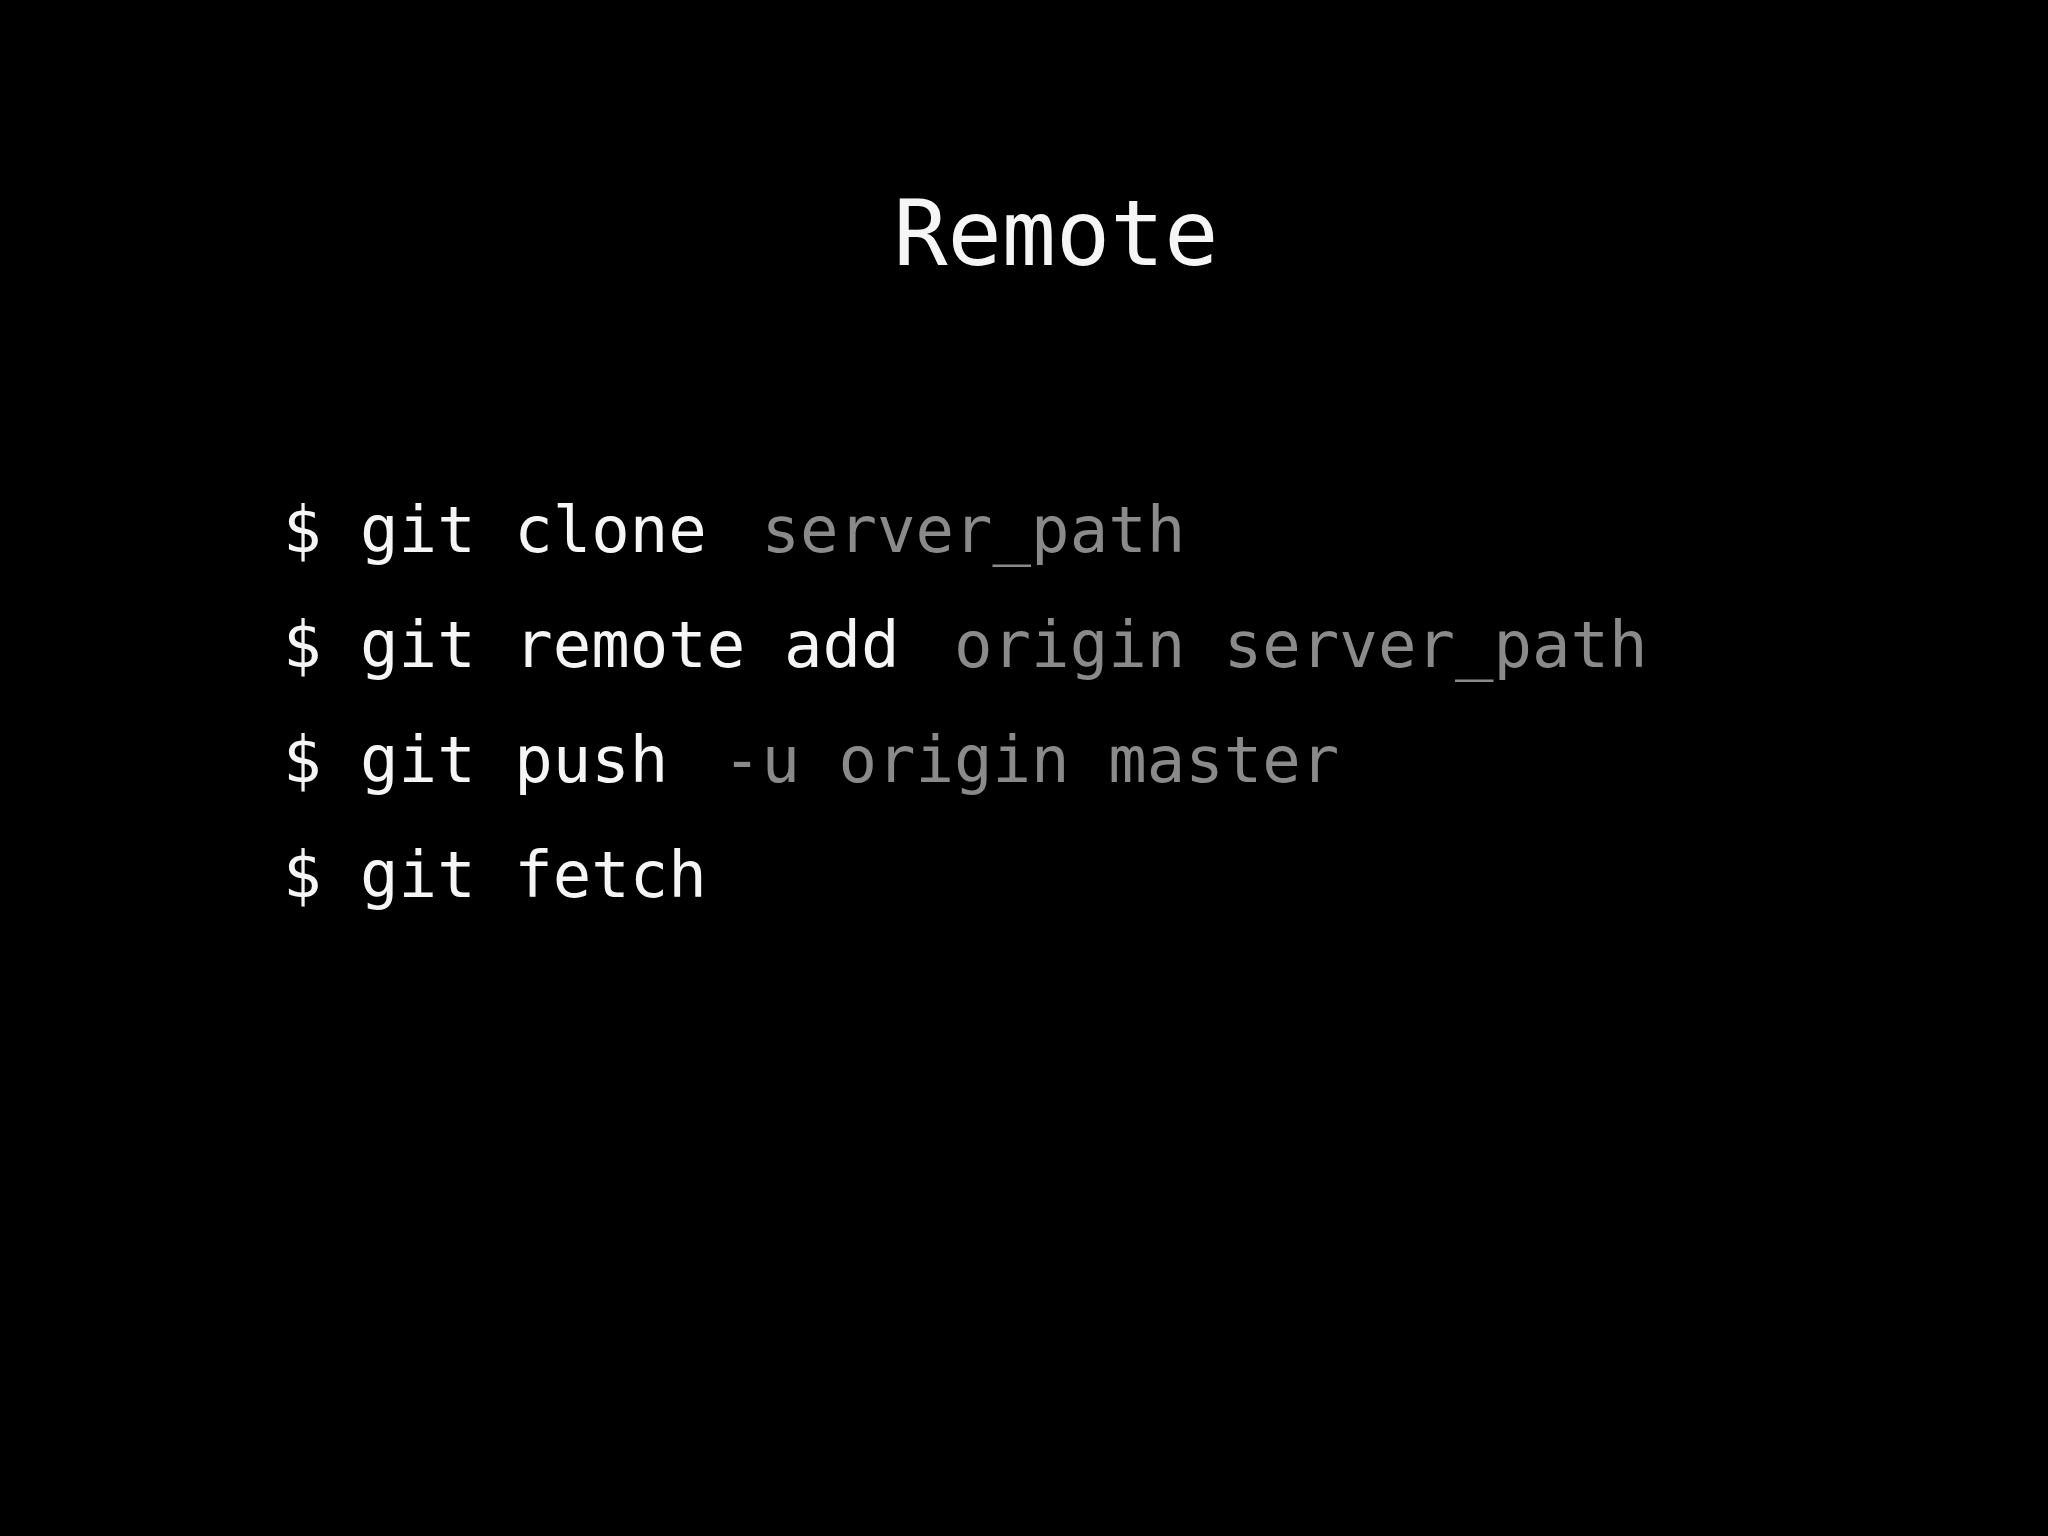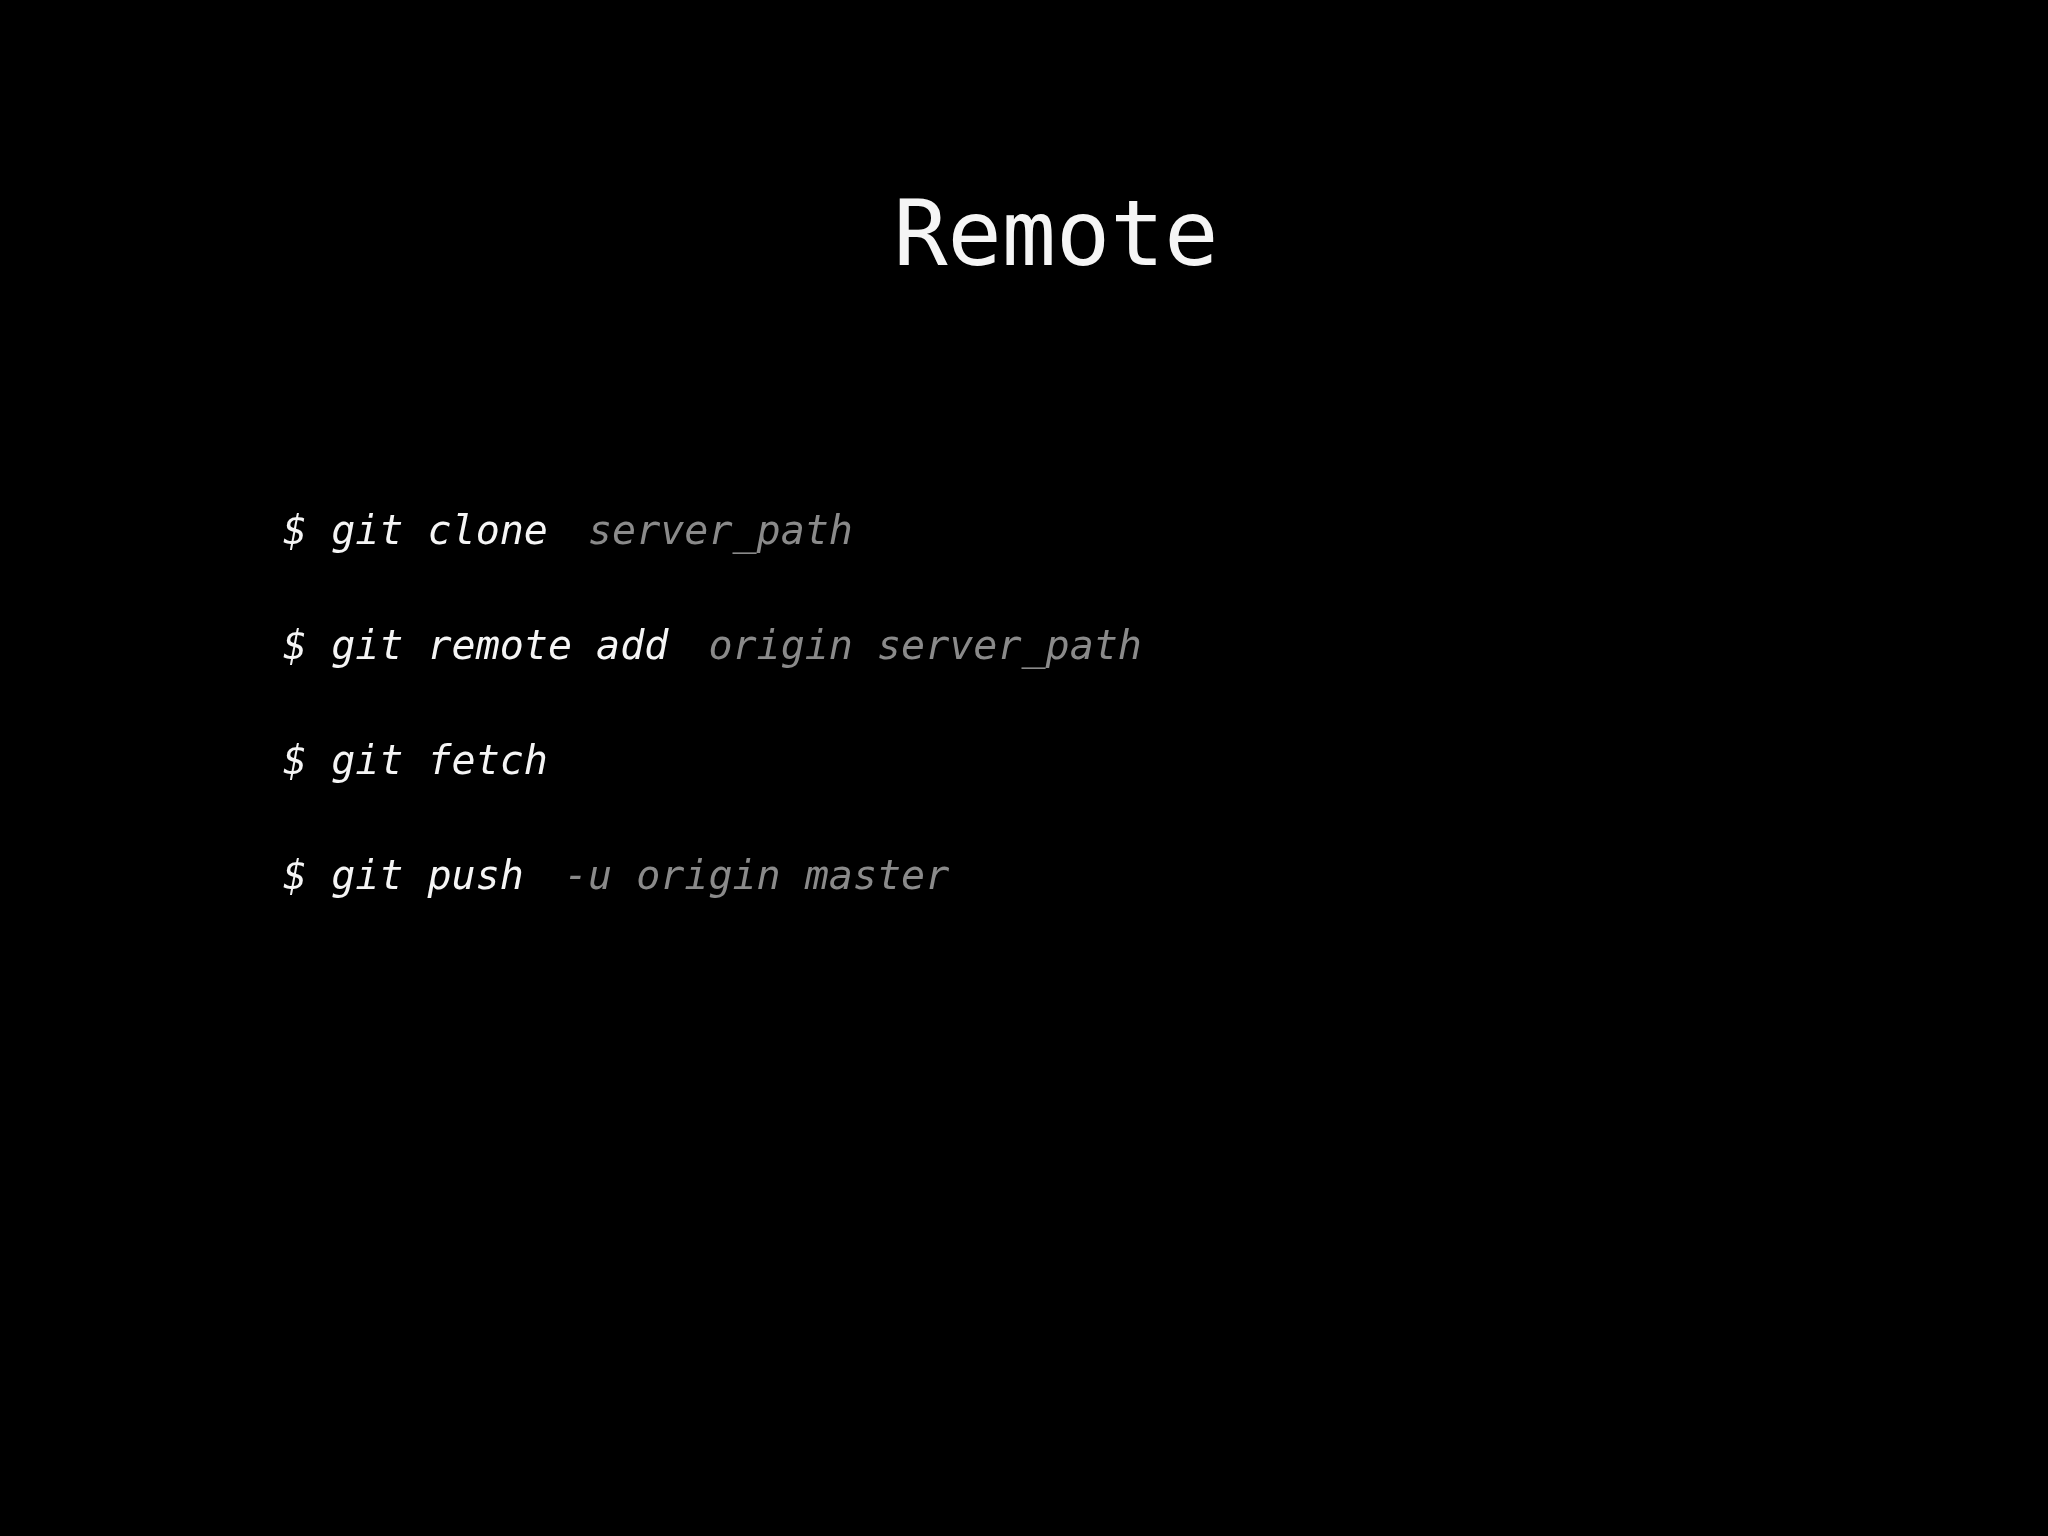--- a/index.html
+++ b/index.html
@@ -33,32 +33,31 @@
   }
   .command-list {
     position: absolute;
     left: 235px;
     top: 437px;
     width: 1700px;
   }
   .cmd-line {
     height: 107px;
     line-height: 107px;
-    font-size: 40px;
+    font-size: 64px;
     white-space: pre;
-    font-style: italic;
   }
   .cmd-line .bright { color: var(--bright); }
   .cmd-line .dim   { color: var(--dim); }
 </style>
 </head>
 <body>
 
 <div class="slide">
   <h1 class="slide-title">Remote</h1>
 
   <div class="command-list">
       <div class="cmd-line"><span class="bright">$ git clone </span><span class="dim">server_path</span></div>
       <div class="cmd-line"><span class="bright">$ git remote add </span><span class="dim">origin server_path</span></div>
+      <div class="cmd-line"><span class="bright">$ git push </span><span class="dim">-u origin master</span></div>
       <div class="cmd-line"><span class="bright">$ git fetch</span></div>
-      <div class="cmd-line"><span class="bright">$ git push </span><span class="dim">-u origin master</span></div>
     </div>
 </div>
 
 </body></html>

